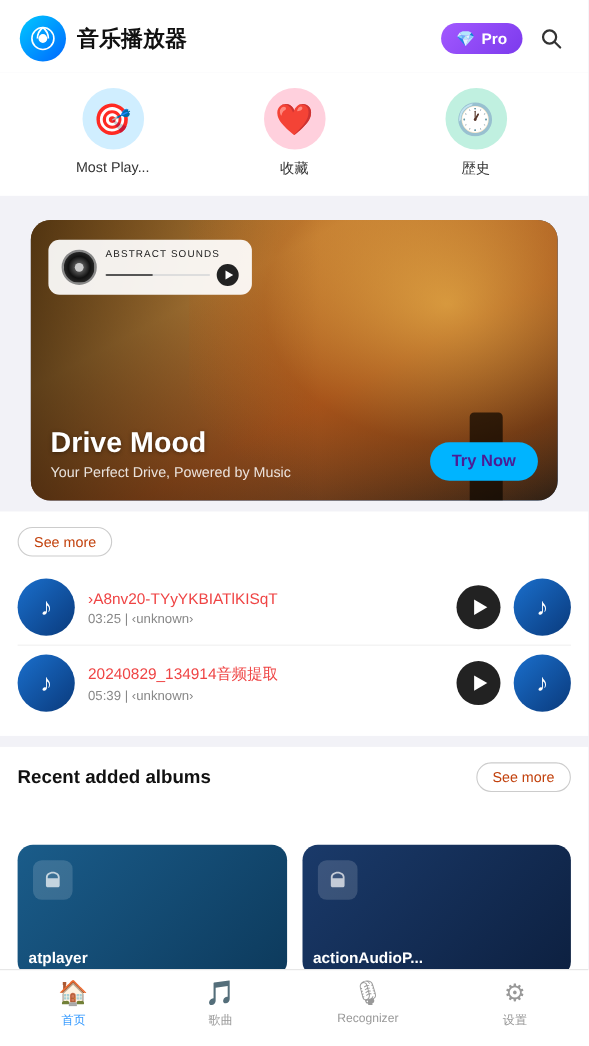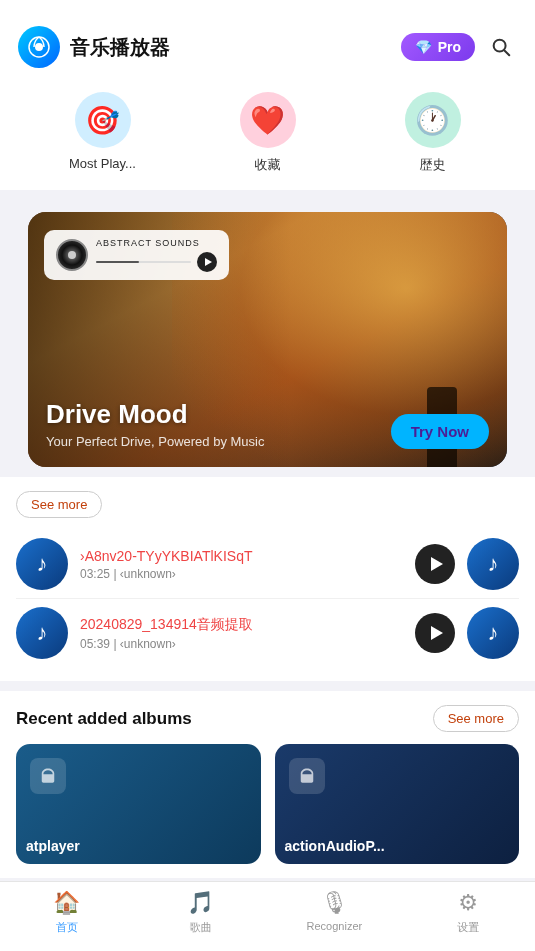--- a/index.html
+++ b/index.html
@@ -10,21 +10,21 @@
       background: #f2f2f7;
       font-family: -apple-system, 'PingFang SC', 'Helvetica Neue', sans-serif;
       overflow-x: hidden;
     }
 
     
     .header {
       display: flex;
       align-items: center;
       justify-content: space-between;
-      padding: 26px 18px 10px 18px;
+      padding: 14px 18px 10px 18px;
       background: #fff;
     }
     .header-left {
       display: flex;
       align-items: center;
       gap: 10px;
     }
     .app-logo {
       width: 42px;
       height: 42px;
@@ -313,20 +313,21 @@
       display: flex;
       gap: 14px;
       margin-top: 2px;
     }
     .album-card {
       flex: 1;
       border-radius: 14px;
       overflow: hidden;
       height: 120px;
       position: relative;
+      margin-top: 36px;
     }
     .album-card-bg-1 {
       background: linear-gradient(135deg, #1a5c8a, #0d3a5c);
     }
     .album-card-bg-2 {
       background: linear-gradient(135deg, #1a3a6a, #0d2040);
     }
     .album-icon {
       position: absolute;
       top: 14px;

